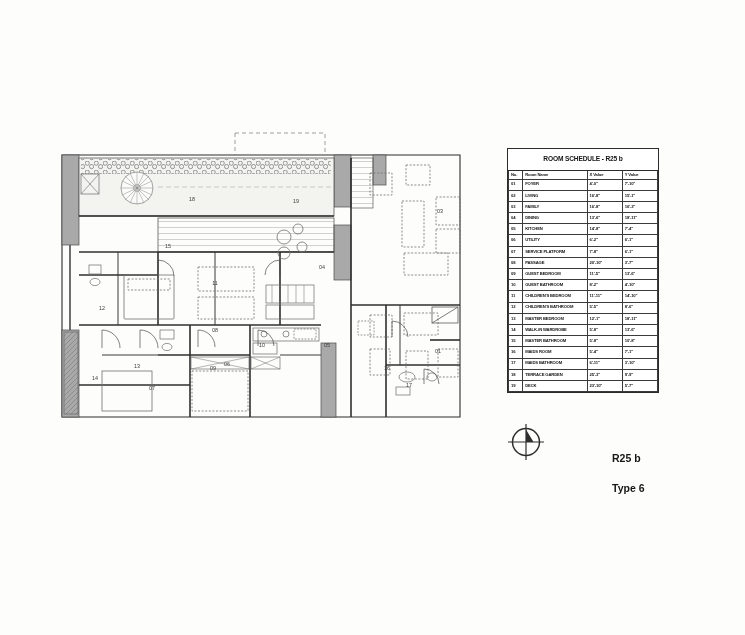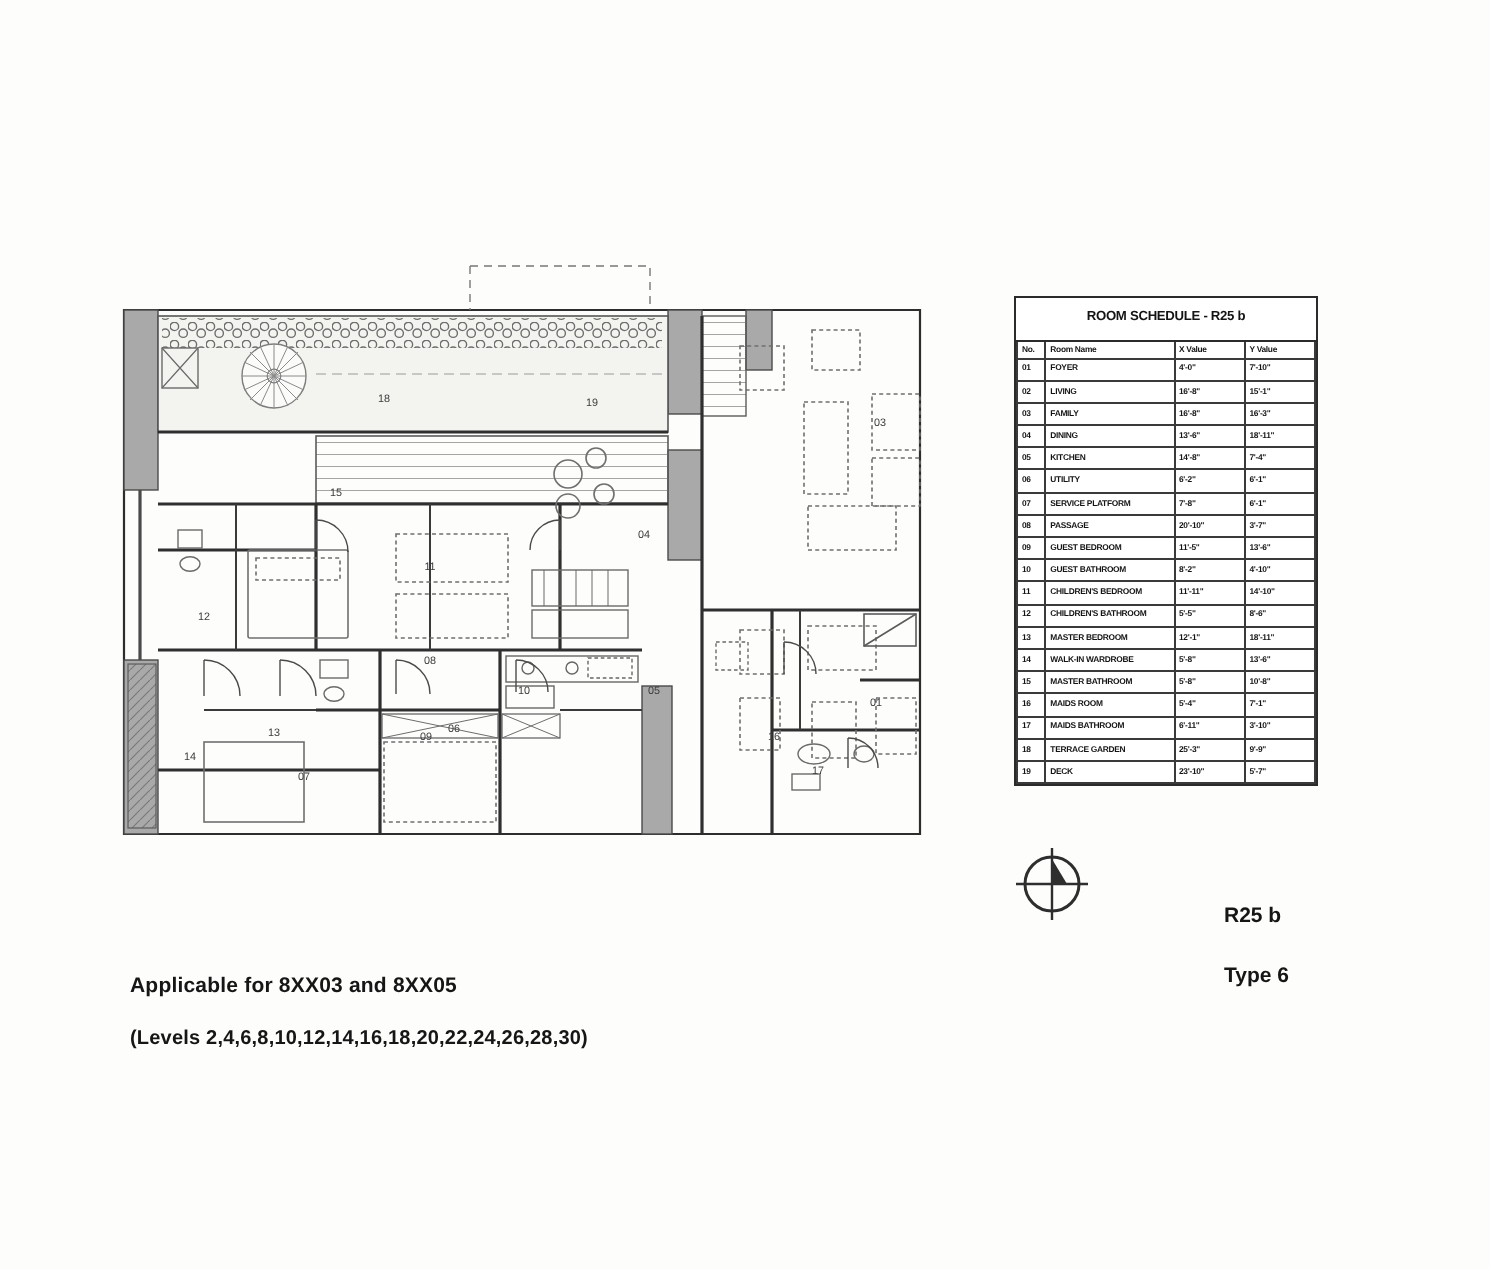--- a/index.html
+++ b/index.html
@@ -397,18 +397,16 @@
 
   <div id="north">
     <svg width="44" height="44" viewBox="0 0 44 44">
       <circle cx="21" cy="22" r="13.5" fill="none" stroke="#2e2e2e" stroke-width="1.5"></circle>
       <line x1="21" y1="4" x2="21" y2="40" stroke="#2e2e2e" stroke-width="1.2"></line>
       <line x1="3" y1="22" x2="39" y2="22" stroke="#2e2e2e" stroke-width="1.2"></line>
       <path d="M21 22 L21 9.5 L28.5 22 Z" fill="#2e2e2e"></path>
     </svg>
   </div>
 
-  <div class="cap" id="cap-applicable">Applicable for 8XX03 and 8XX05</div>
-  <div class="cap" id="cap-levels">(Levels 2,4,6,8,10,12,14,16,18,20,22,24,26,28,30)</div>
   <div class="cap" id="cap-r25">R25 b</div>
   <div class="cap" id="cap-type">Type 6</div>
 
 </div>
 
 </body></html>

